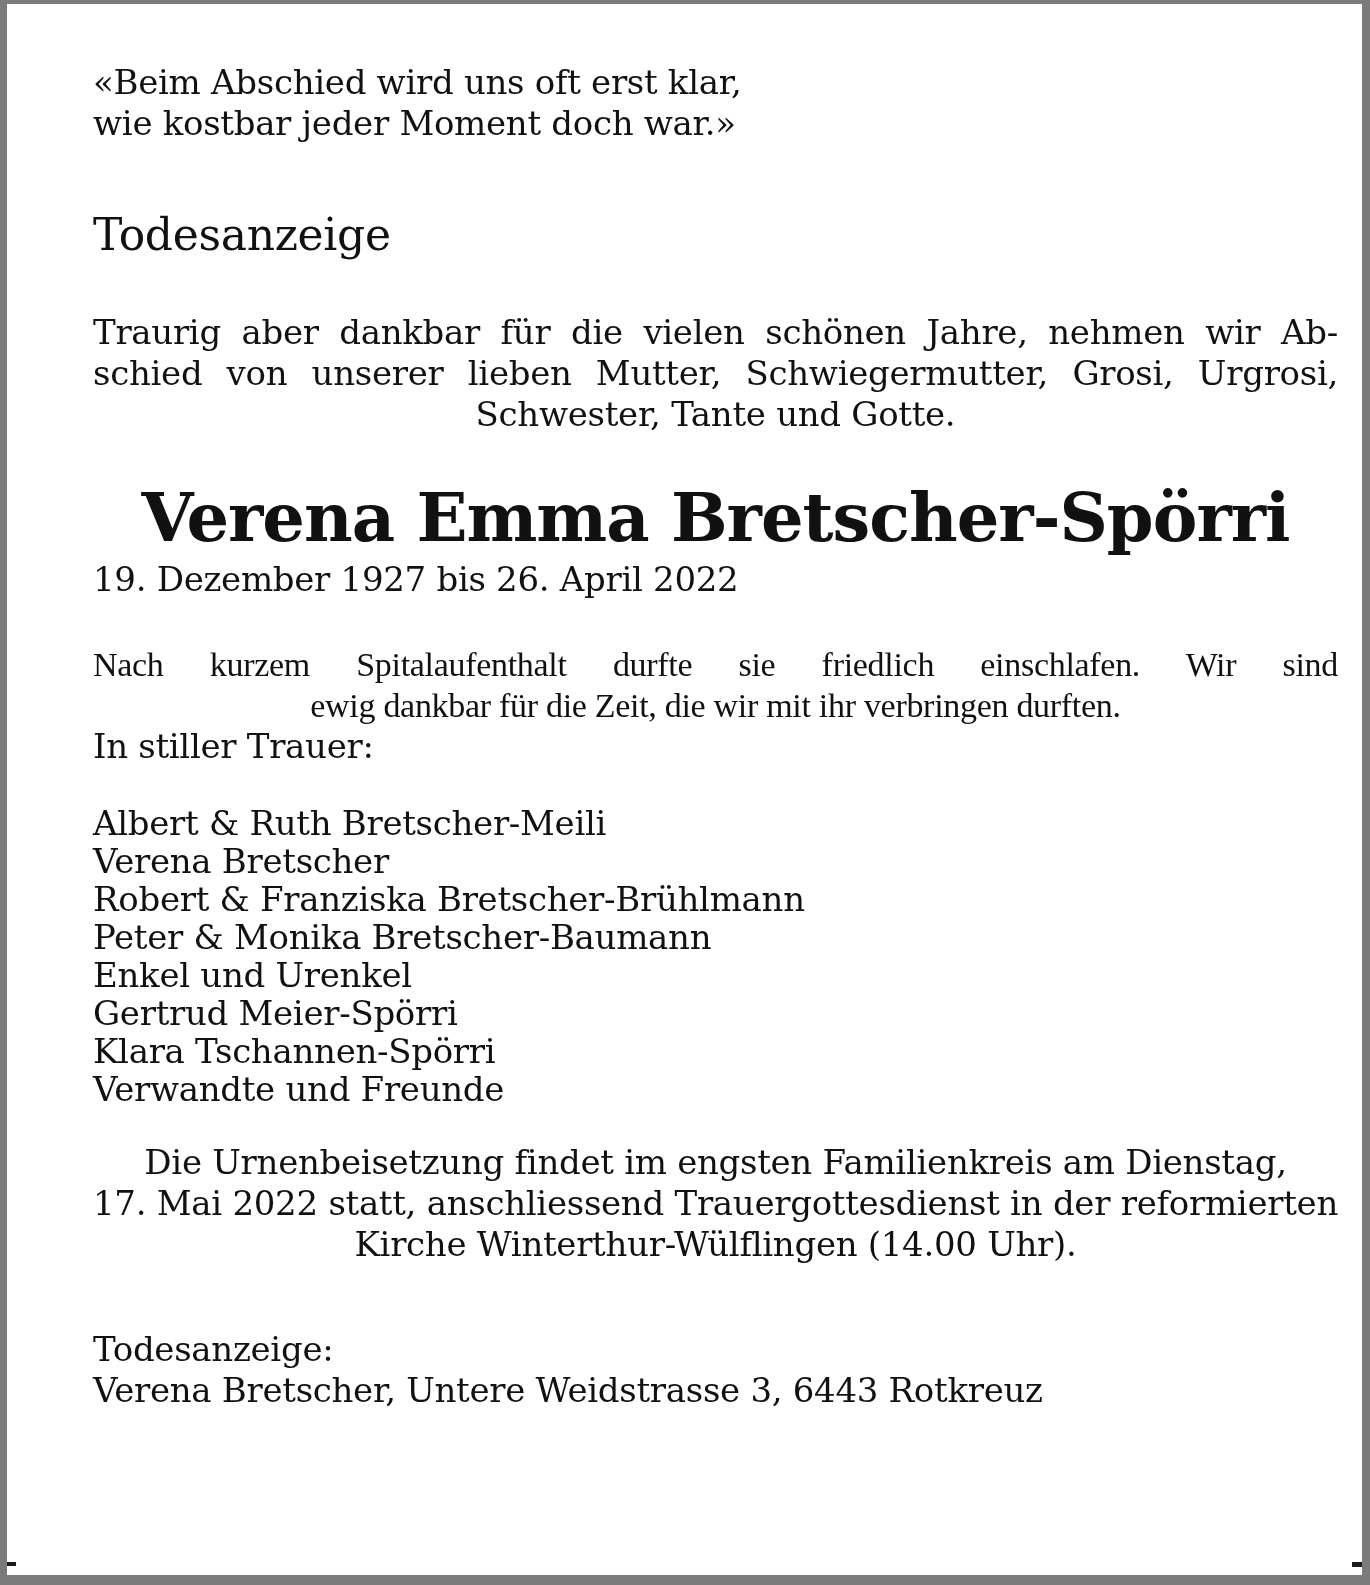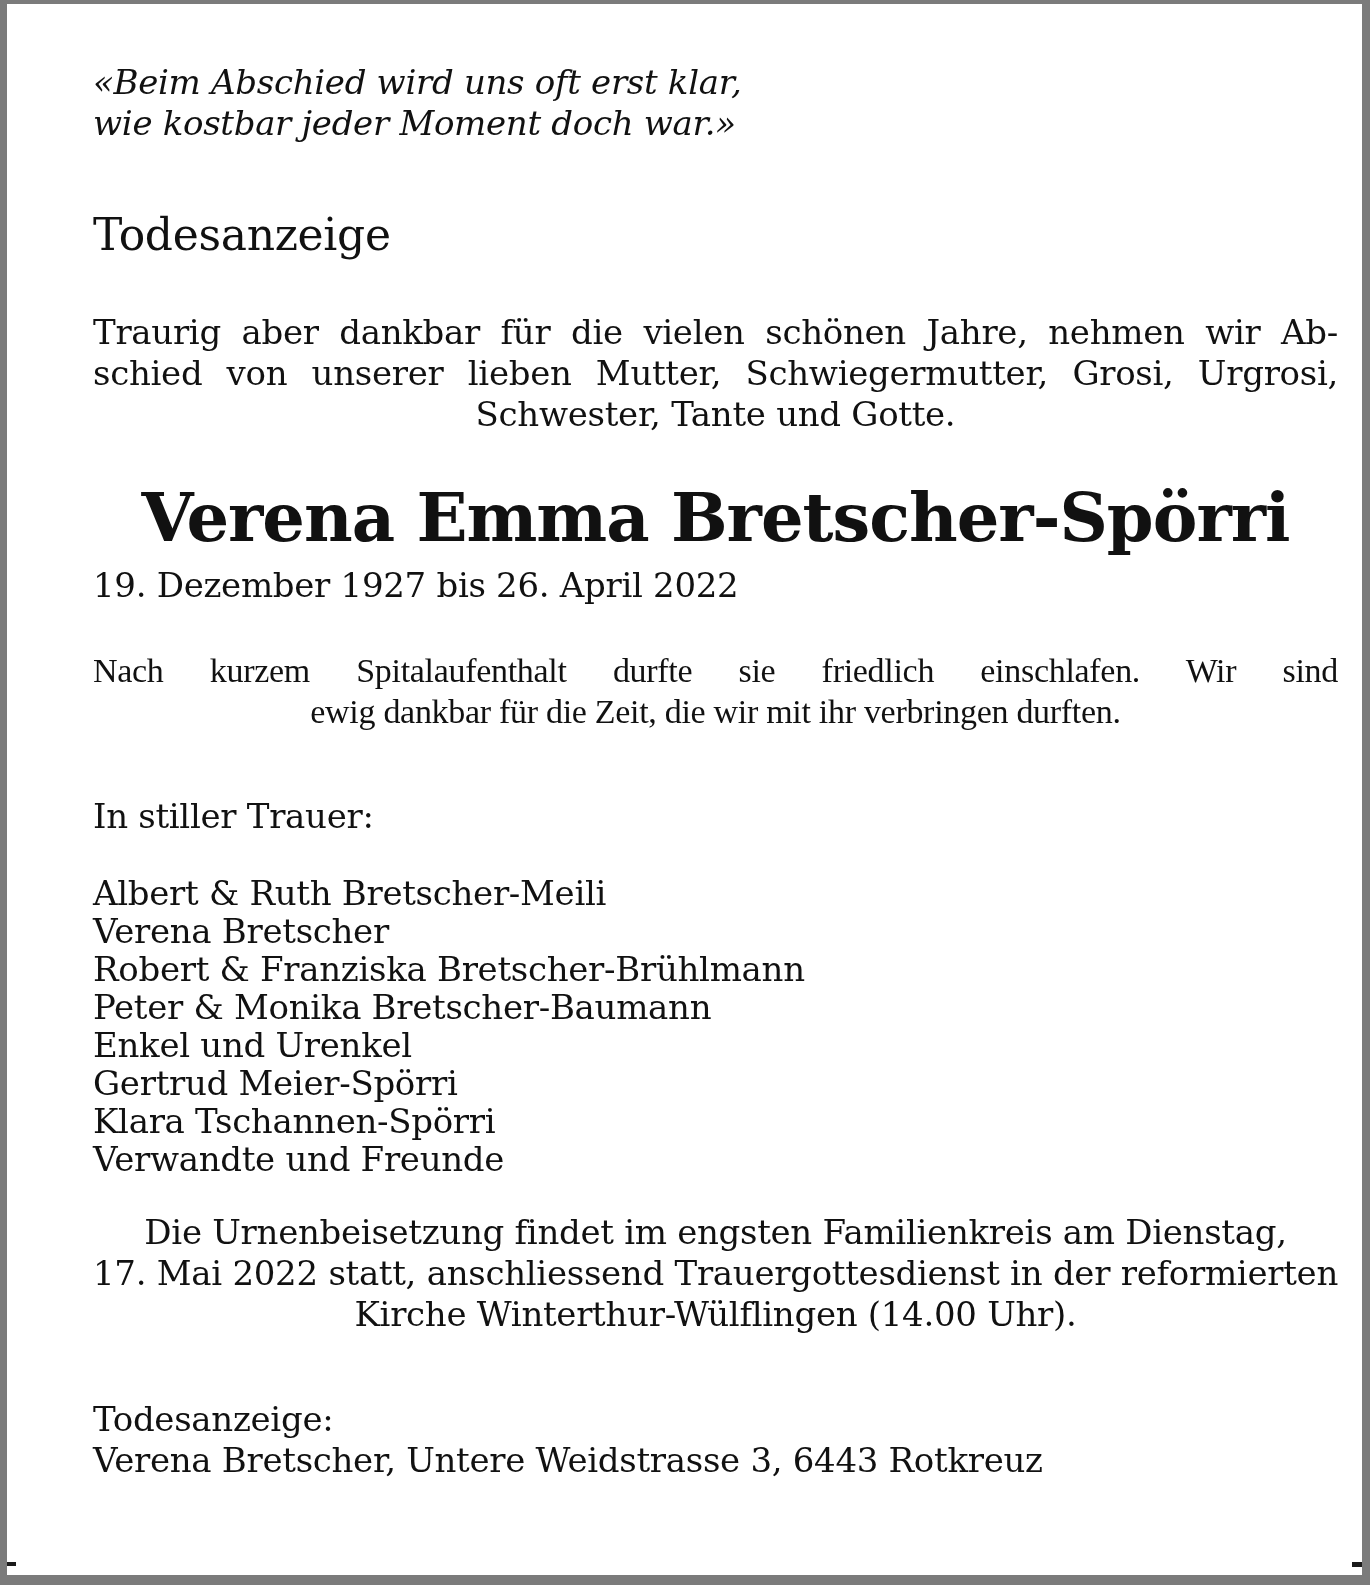--- a/index.html
+++ b/index.html
@@ -30,21 +30,20 @@
   }
   .masthead {
     display: flex;
     justify-content: space-between;
     align-items: flex-start;
     margin-top: 4px;
   }
   .quote {
     font-size: 34px;
     line-height: 41px;
-    font-style: italic;
   }
   .dateline {
     font-size: 34px;
     line-height: 41px;
     margin-right: 60px;
     white-space: nowrap;
   }
   .doc-title {
     margin-top: 64px;
     font-size: 44px;
@@ -65,27 +64,26 @@
   .deceased-name {
     margin-top: 44px;
     font-size: 67px;
     line-height: 77px;
     font-weight: bold;
     letter-spacing: -1px;
     white-space: nowrap;
     text-align: center;
   }
   .lifespan {
-    margin-top: 8px;
+    margin-top: 2px;
     font-size: 34px;
     line-height: 42px;
   }
   .passing { margin-top: 44px; font-family: Liberation Serif, serif; }
   .mourning-label {
-    margin-top: 64px;
     font-size: 34px;
     line-height: 41px;
   }
   .mourners {
     margin-top: 37px;
     font-size: 34px;
     line-height: 38px;
     list-style: none;
     padding: 0;
   }

